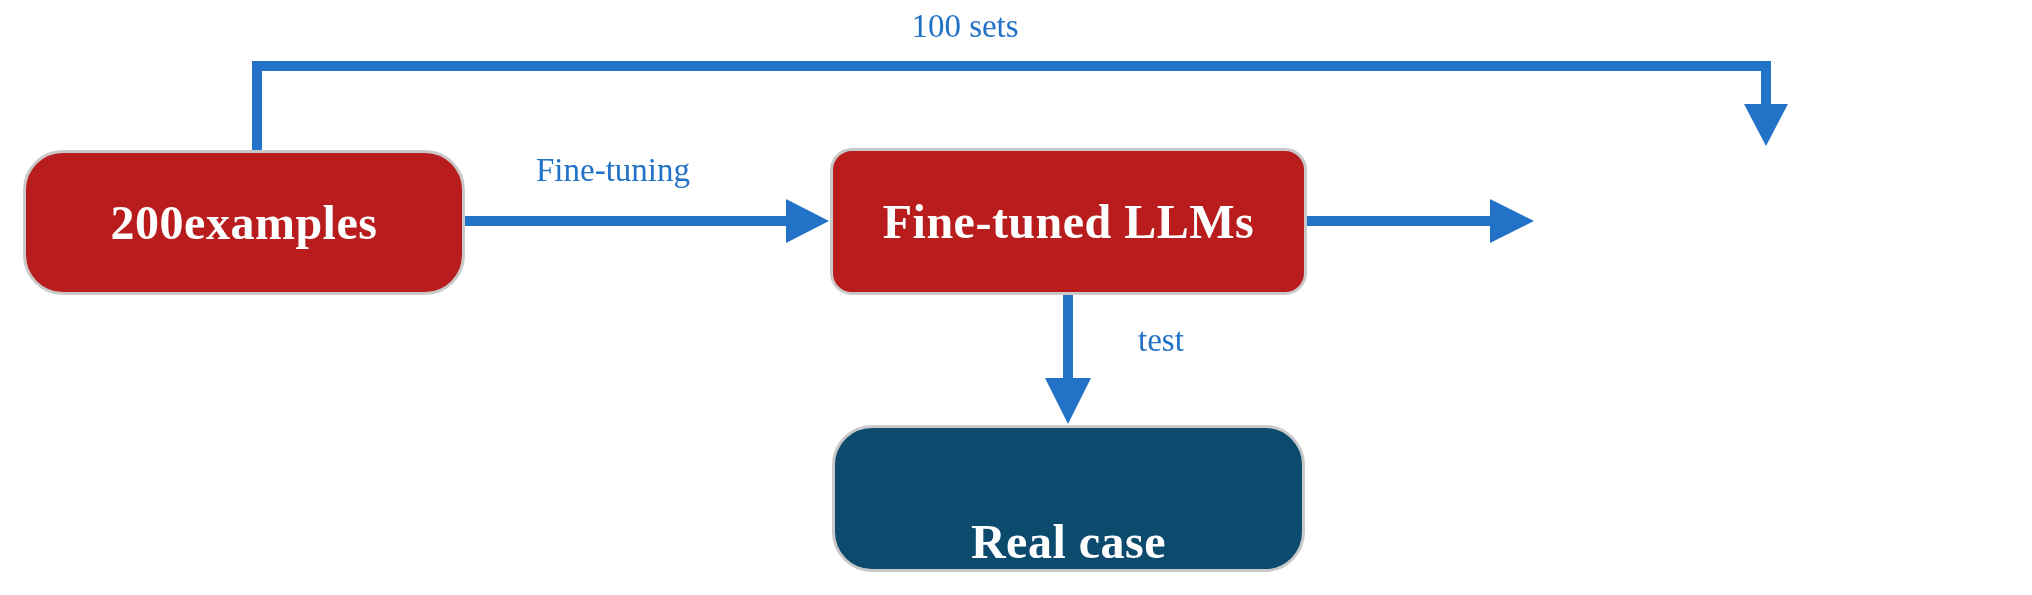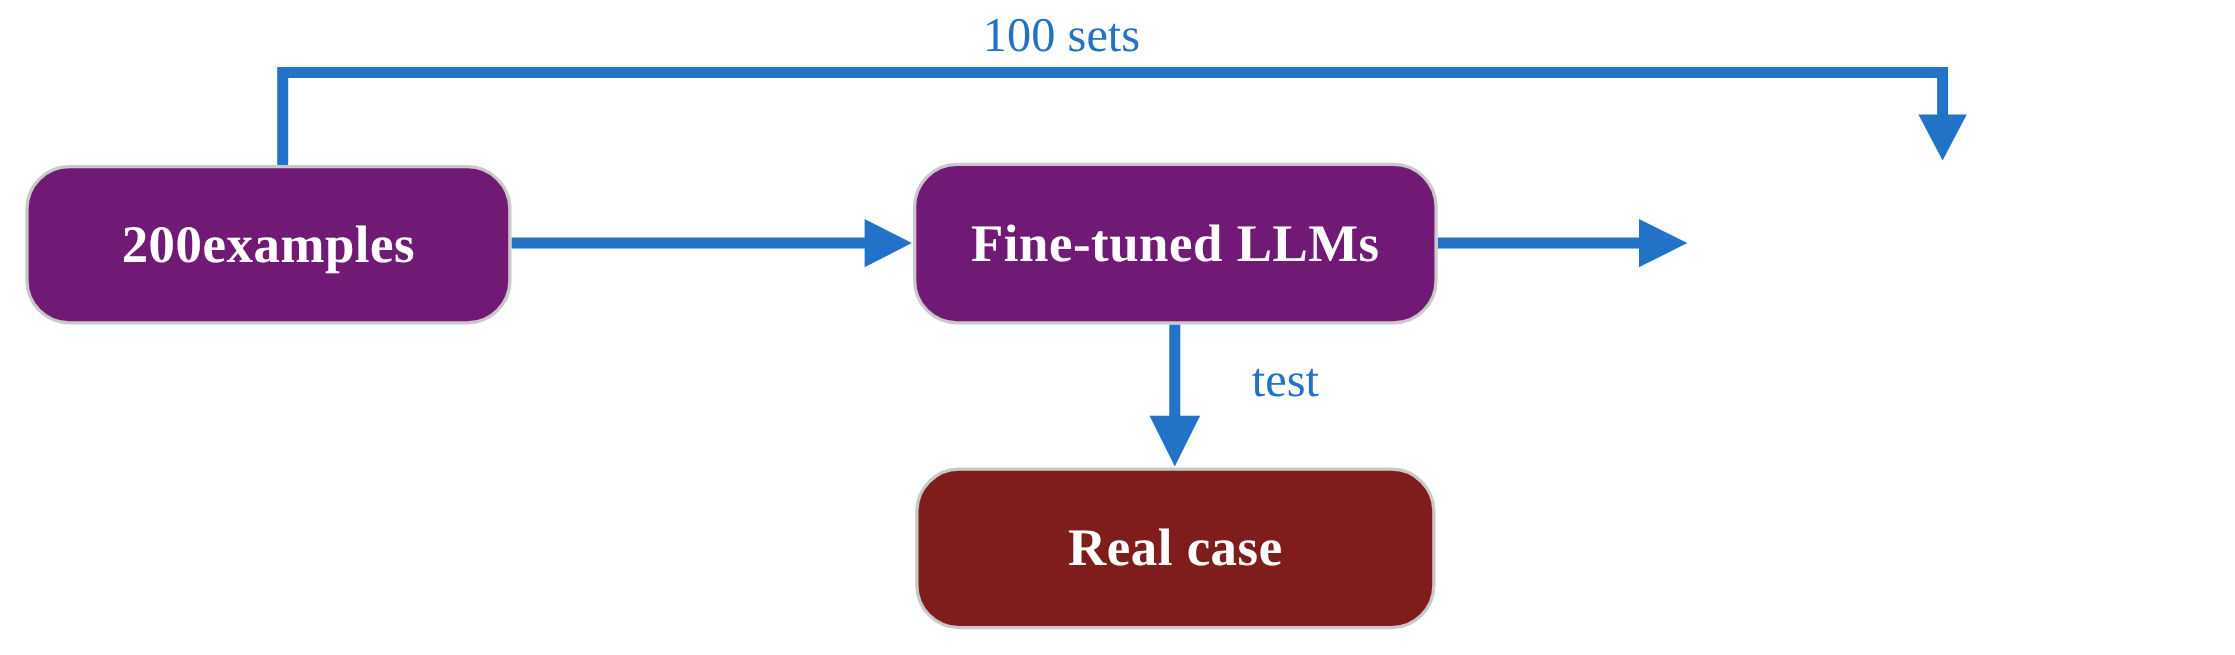--- a/index.html
+++ b/index.html
@@ -24,30 +24,30 @@
     border-radius: 40px;
     display: flex;
     align-items: center;
     justify-content: center;
     color: #ffffff;
     font-weight: bold;
     font-size: 48px;
     letter-spacing: 0.5px;
     text-align: center;
   }
-  .node-blue   { background: #701a75; }
-  .node-orange { background: #7f1d1d; }
+  .node-blue   { background: #b91c1c; }
+  .node-orange { background: #0c4a6e; align-items: flex-end; }
   #node-examples  { left: 23px;   top: 150px; width: 442px; height: 145px; }
-  #node-finetuned { left: 830px;  top: 148px; width: 477px; height: 147px; }
+  #node-finetuned { left: 830px;  top: 148px; width: 477px; height: 147px; border-radius: 22px; }
   #node-evaluate  { left: 1535px; top: 148px; width: 467px; height: 149px; }
   #node-realcase  { left: 832px;  top: 425px; width: 473px; height: 147px; }
   .edge-label {
     position: absolute;
     color: #2272c7;
-    font-size: 44px;
+    font-size: 33px;
     line-height: 1.1;
     white-space: nowrap;
   }
   #label-100sets    { left: 885px;  top: 8px;   width: 160px; text-align: center; }
   #label-finetuning { left: 536px;  top: 152px; }
   #label-200sets    { left: 532px;  top: 238px; }
   #label-test       { left: 1098px; top: 322px; margin-left: 40px; }
 </style>
 </head>
 <body>
@@ -85,17 +85,18 @@
     <span>Fine-tuned LLMs</span>
   </div>
 
 
   <div class="node node-orange" id="node-realcase">
     <span>Real case</span>
   </div>
 
   <div class="edge-label" id="label-100sets">100 sets</div>
 
+  <div class="edge-label" id="label-finetuning">Fine-tuning</div>
 
 
   <div class="edge-label" id="label-test">test</div>
 
 </div>
 
 </body></html>

